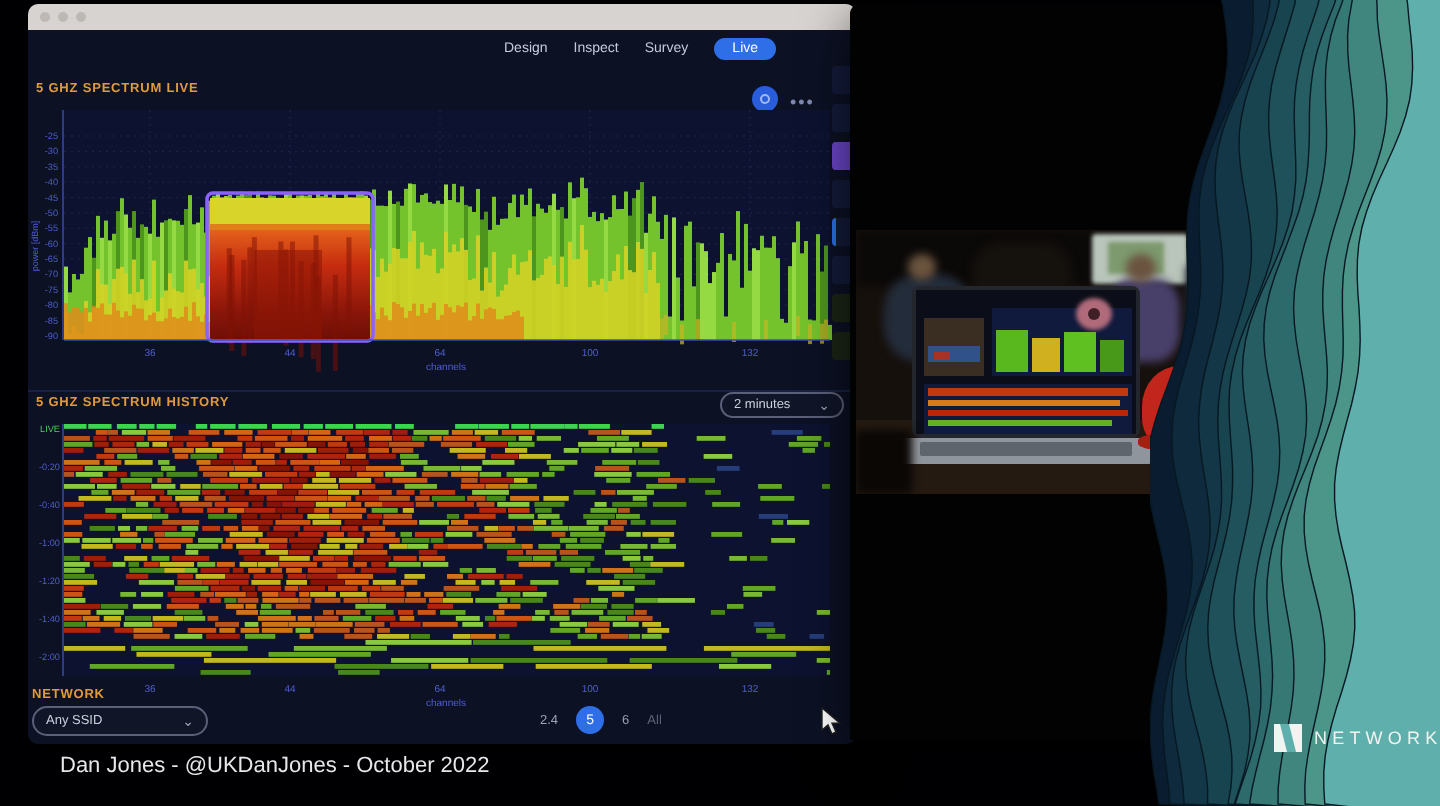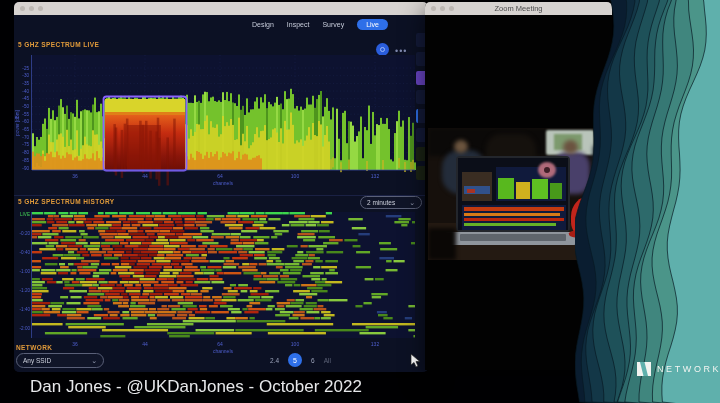--- a/index.html
+++ b/index.html
@@ -58,21 +58,21 @@
   .ph{position:absolute;}
   .blurred{filter:blur(2px);}
   .soft{filter:blur(1px);}
 
   
   .waves{position:absolute;right:0;top:0;z-index:5;display:block;}
 
   
   .natilik{position:absolute;left:637px;top:362px;z-index:6;display:flex;align-items:center;gap:6px;}
   .natilik span{color:#f2f4f1;font-size:9px;letter-spacing:2.6px;font-weight:500;}
-  .caption{position:absolute;left:30px;top:377px;z-index:6;color:#e6e7ea;font-size:17px;}
+  .caption{position:absolute;left:30px;top:377px;z-index:6;color:#e6e7ea;font-size:11px;}
 </style>
 </head>
 <body>
 
 <div class="stage">
 
   <div class="window ekahau">
     <div class="titlebar">
       <div class="traffic">
         <div class="dot"></div>
@@ -1359,30 +1359,20 @@
         <div class="itm gn"></div>
       </div>
 
       <svg class="cursor" width="12" height="15">
         <path d="M1,1 L1,12 L4,9.5 L6,14 L8,13 L6,8.6 L10,8.6 Z" fill="#fff" stroke="#222" stroke-width=".7"></path>
       </svg>
     </div>
   </div>
 
   <div class="window zoomwin">
-    <div class="titlebar">
-      <div class="traffic">
-        <div class="dot"></div>
-        <div class="dot"></div>
-        <div class="dot"></div>
-      </div>
-      <div class="tb-title">
-          <span>Zoom Meeting</span>
-        </div>
-    </div>
     <div class="video">
       <div class="photo">
         <div class="ph blurred" style="left:0;top:0;width:181px;height:28px;background:#0b0908;"></div>
         <div class="ph soft" style="left:118px;top:2px;width:48px;height:25px;background:#b9c4ba;border-radius:2px;"></div>
         <div class="ph soft" style="left:126px;top:6px;width:28px;height:16px;background:#7d9a6e;"></div>
         <div class="ph blurred" style="left:14px;top:22px;width:44px;height:44px;background:#232c3a;border-radius:40%;"></div>
         <div class="ph blurred" style="left:26px;top:12px;width:14px;height:13px;background:#6b543e;border-radius:50%;"></div>
         <div class="ph blurred" style="left:58px;top:6px;width:50px;height:50px;background:#15110d;border-radius:30%;"></div>
         <div class="ph blurred" style="left:126px;top:24px;width:36px;height:42px;background:#49406a;border-radius:35%;"></div>
         <div class="ph blurred" style="left:135px;top:12px;width:15px;height:14px;background:#6b5340;border-radius:50%;"></div>

